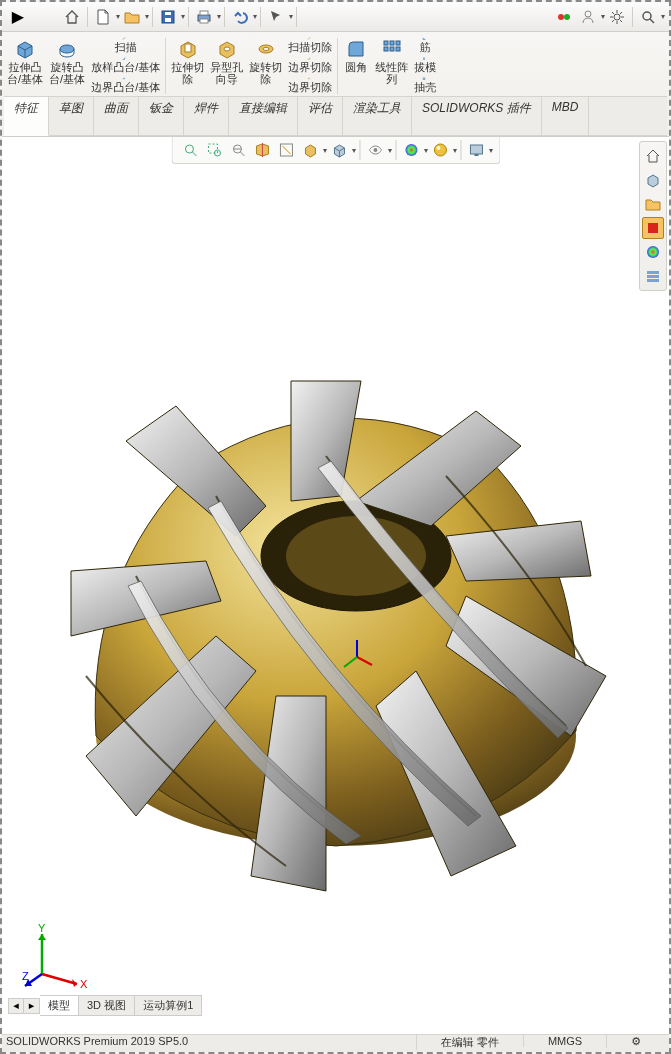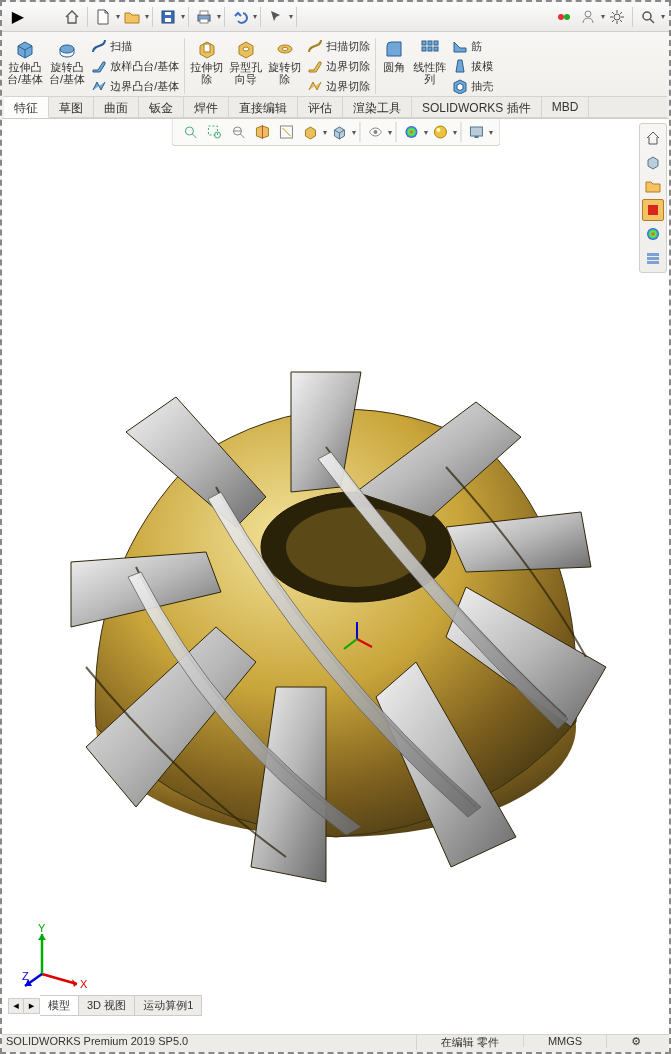--- a/index.html
+++ b/index.html
@@ -13,26 +13,26 @@
 .tbtn svg { width: 16px; height: 16px; }
 .sep { width: 1px; height: 20px; background: #d0cec9; margin: 0 3px; }
 .dd-arrow { font-size: 8px; color: #555; margin-left: 1px; }
 .title-right { margin-left: auto; display: flex; align-items: center; }
 
 .ribbon { background: linear-gradient(#f7f6f4,#efeeea); border-bottom: 1px solid #d0cec9; padding: 4px 2px 0 2px; }
 .ribbon-row { display: flex; align-items: flex-start; }
 .rb-btn { display: flex; flex-direction: column; align-items: center; justify-content: center; padding: 2px 3px; cursor: pointer; border-radius: 2px; min-width: 32px; }
 .rb-btn .ico { width: 22px; height: 22px; margin-bottom: 1px; }
 .rb-btn .lbl { font-size: 11px; color: #333; text-align: center; line-height: 12px; white-space: pre; }
-.rb-sm { display: flex; align-items: center; padding: 1px 3px; cursor: pointer; border-radius: 2px; height: 20px; }
+.rb-sm { display: flex; align-items: center; padding: 1px 3px; cursor: pointer; border-radius: 2px; height: 20px; flex-direction: column; }
 .rb-sm .ico { width: 16px; height: 16px; margin-right: 3px; }
 .rb-sm .lbl { font-size: 11px; color: #333; }
 .vsep { width: 1px; background: #d8d6d1; margin: 2px 2px; align-self: stretch; }
 
-.tabs { display: flex; background: #edece8; border-top: 1px solid #d6d4cf; border-bottom: 1px solid #d6d4cf; height: 22px; }
+.tabs { display: flex; background: #edece8; border-top: 1px solid #d6d4cf; border-bottom: 1px solid #d6d4cf; height: 40px; font-style: italic; }
 .tab { padding: 3px 10px; font-size: 12px; color: #333; border-right: 1px solid #d6d4cf; cursor: pointer; }
 .tab.active { background: #fdfdfc; border-bottom: 1px solid #fdfdfc; margin-bottom: -1px; }
 
 .view-tb-wrap { position: absolute; left: 50%; transform: translateX(-50%); top: 0; z-index: 5; background: rgba(250,250,248,0.95); border: 1px solid #d6d4cf; border-top: none; border-radius: 0 0 4px 4px; padding: 2px 6px; display: flex; align-items: center; }
 .vtbtn { width: 22px; height: 22px; display: inline-flex; align-items: center; justify-content: center; margin: 0 1px; cursor: pointer; border-radius: 2px; }
 
 .viewport { flex: 1; position: relative; background: #ffffff; overflow: hidden; }
 .side-panel { position: absolute; right: 2px; top: 4px; background: linear-gradient(#f7f6f4,#efeeea); border: 1px solid #d0cec9; border-radius: 3px; padding: 2px; display: flex; flex-direction: column; z-index: 6; }
 .sp-btn { width: 22px; height: 22px; display: flex; align-items: center; justify-content: center; margin: 1px 0; cursor: pointer; border-radius: 2px; }
 

